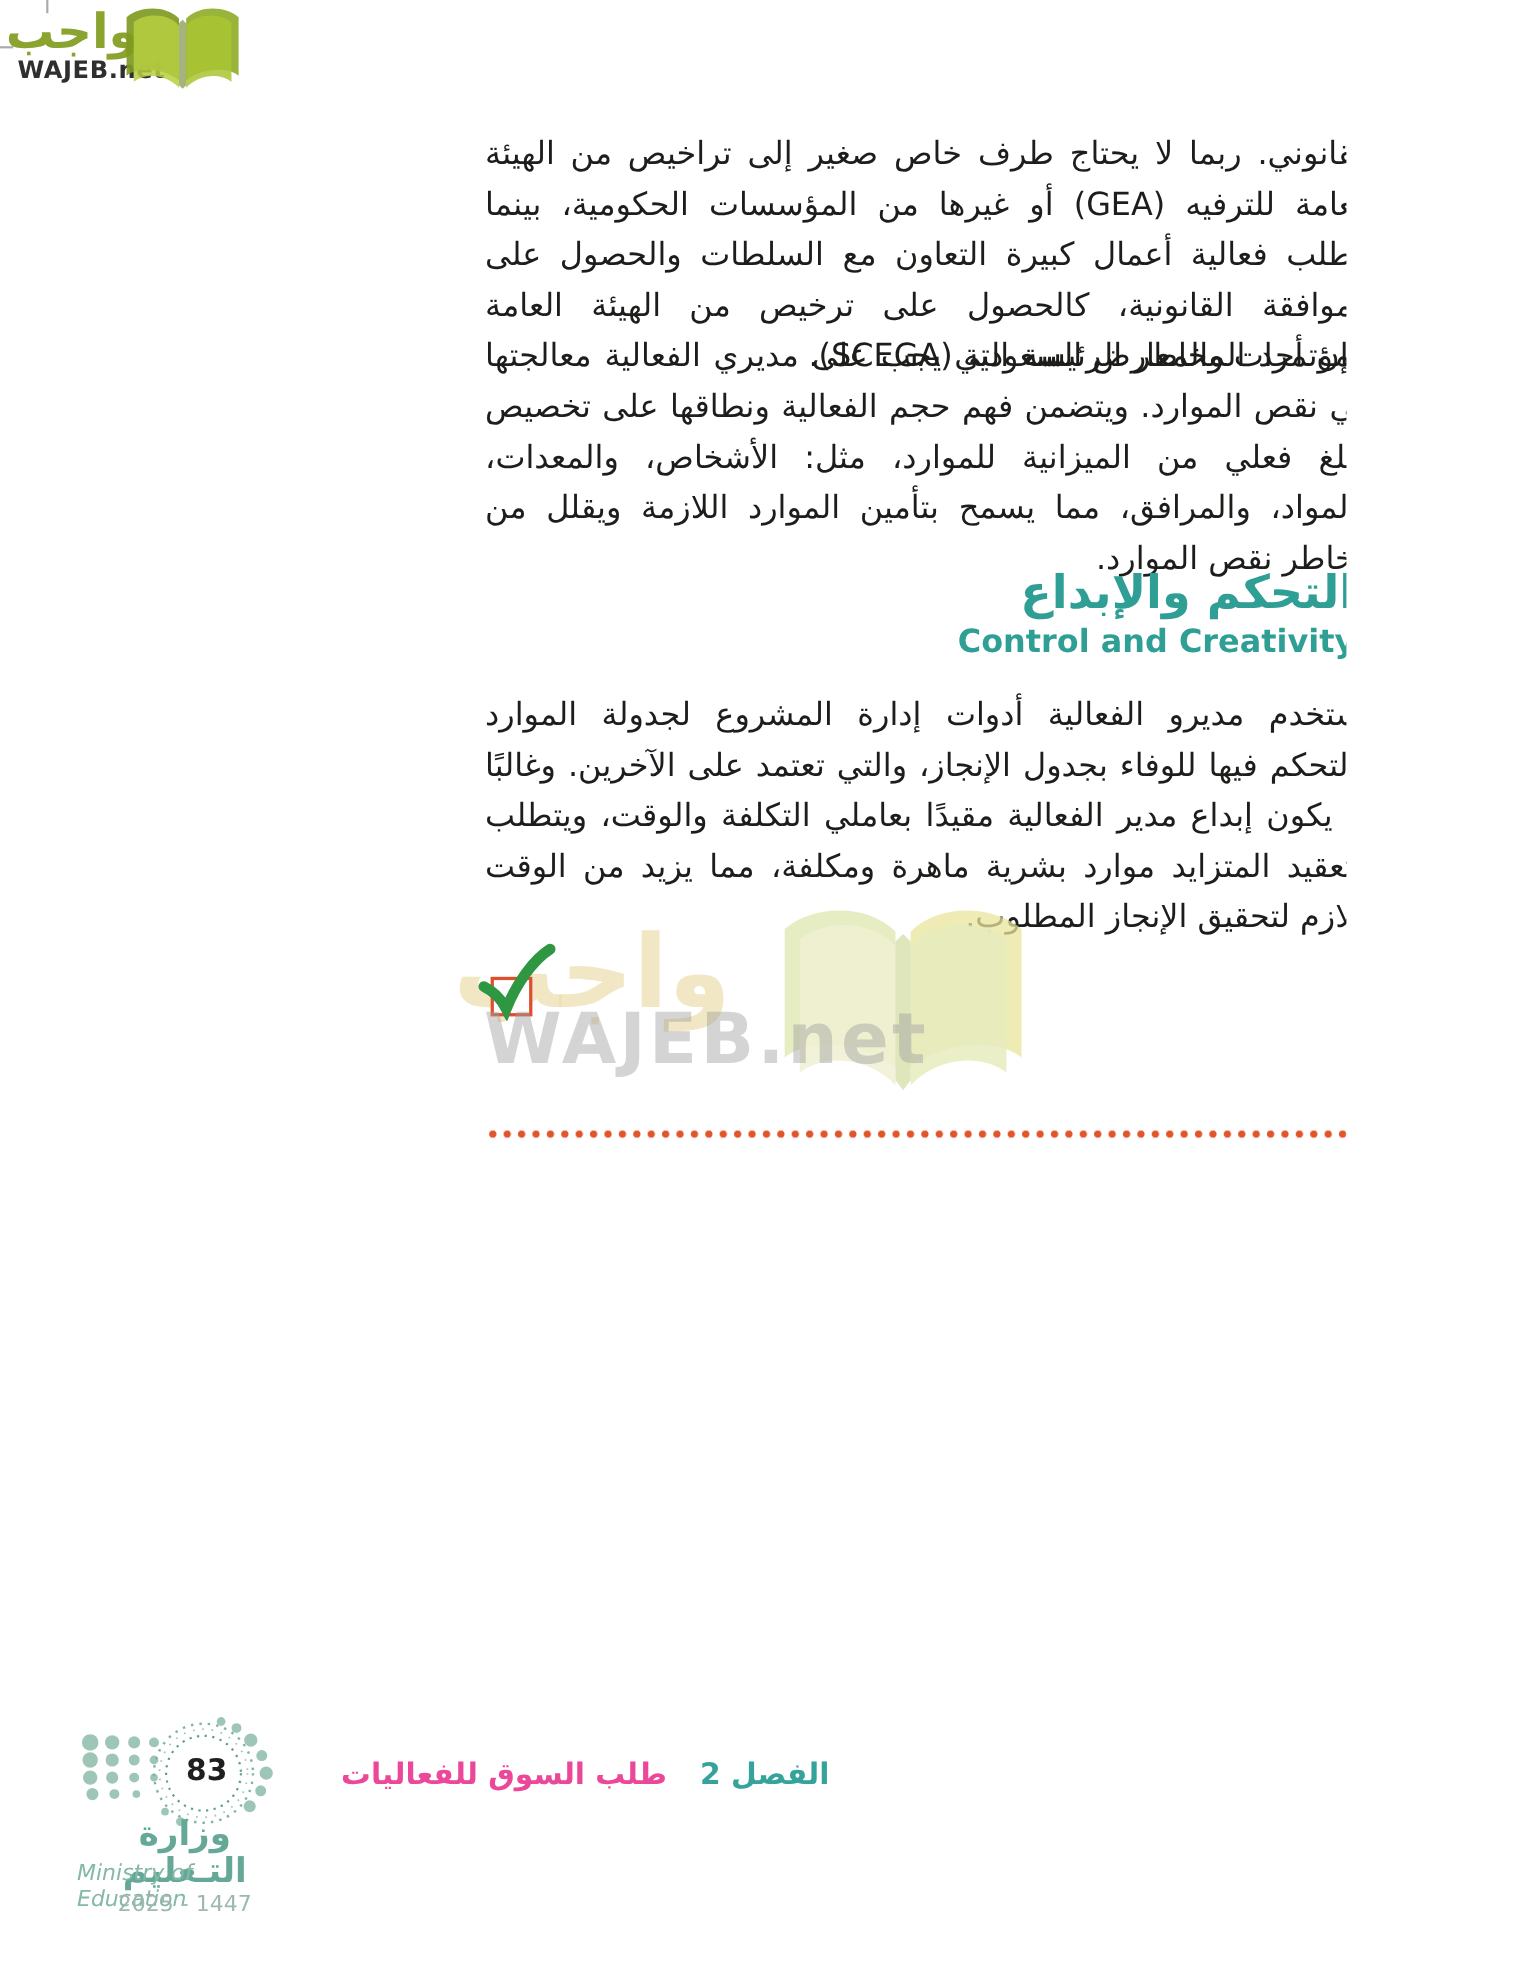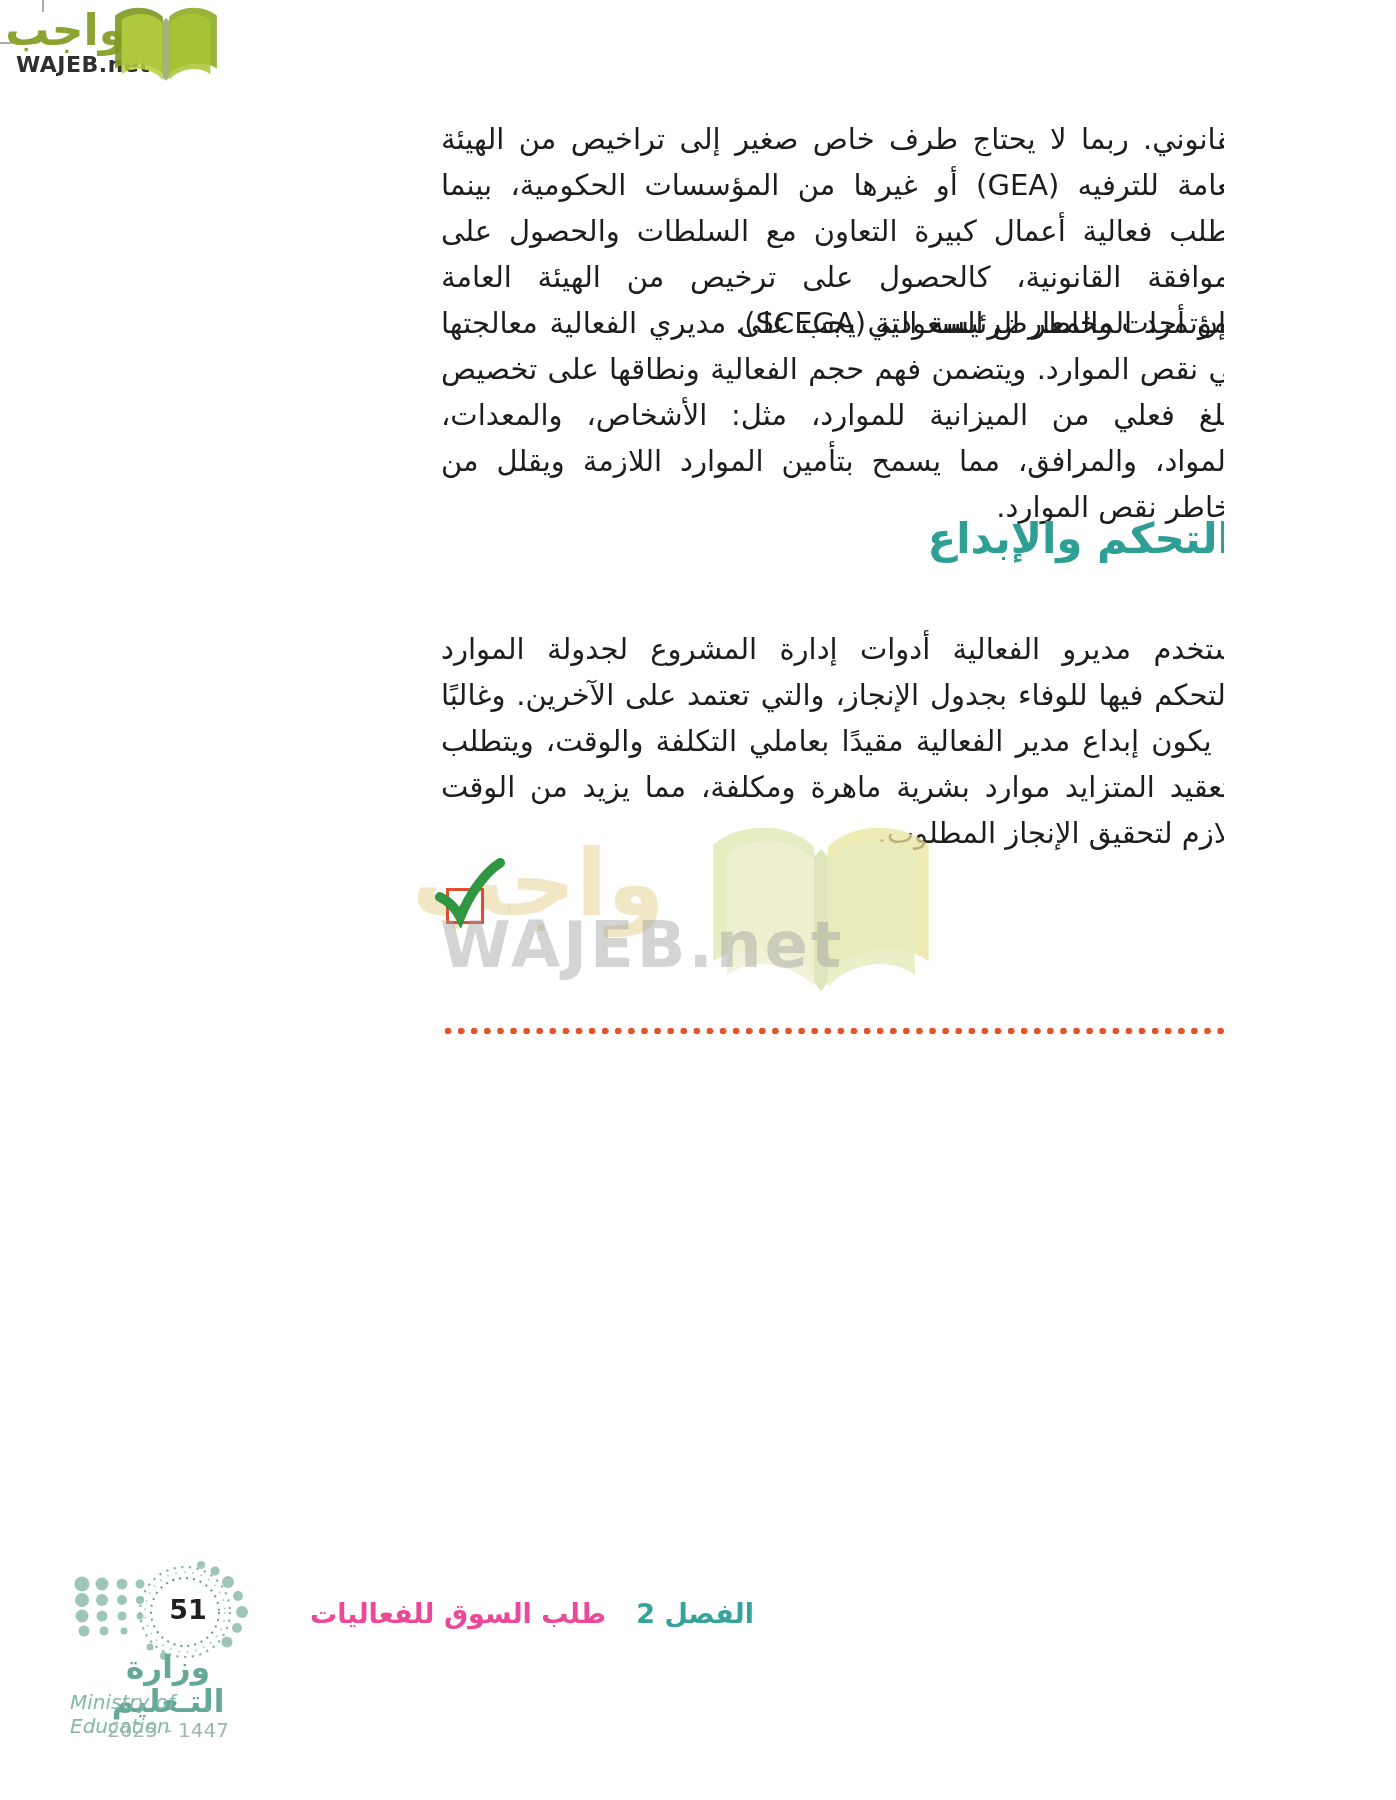--- a/index.html
+++ b/index.html
@@ -80,20 +80,21 @@
       <path d="M52,16 C42,4 22,6 14,13 L14,63 C24,55 42,57 52,68 Z" fill="#b7cf3f" fill-opacity="0.85"></path>
       <path d="M58,16 C68,4 88,6 96,13 L96,63 C86,55 68,57 58,68 Z" fill="#a9c433" fill-opacity="0.85"></path>
       <path d="M52,14 L52,66 L55,69 L58,66 L58,14 L55,11 Z" fill="#5d7516" fill-opacity="0.55"></path>
     </svg>
   </div>
 
   <div class="col para1">القانوني. ربما لا يحتاج طرف خاص صغير إلى تراخيص من الهيئة العامة للترفيه (GEA) أو غيرها من المؤسسات الحكومية، بينما تتطلب فعالية أعمال كبيرة التعاون مع السلطات والحصول على الموافقة القانونية، كالحصول على ترخيص من الهيئة العامة للمؤتمرات والمعارض السعودية (SCEGA).</div>
   <div class="col para2">إن أحد المخاطر الرئيسة التي يجب على مديري الفعالية معالجتها هي نقص الموارد. ويتضمن فهم حجم الفعالية ونطاقها على تخصيص مبلغ فعلي من الميزانية للموارد، مثل: الأشخاص، والمعدات، والمواد، والمرافق، مما يسمح بتأمين الموارد اللازمة ويقلل من مخاطر نقص الموارد.</div>
 
   <div class="h-ar">التحكم والإبداع</div>
+  <div class="h-en">Control and Creativity</div>
 
   <div class="col para3">يستخدم مديرو الفعالية أدوات إدارة المشروع لجدولة الموارد والتحكم فيها للوفاء بجدول الإنجاز، والتي تعتمد على الآخرين. وغالبًا ما يكون إبداع مدير الفعالية مقيدًا بعاملي التكلفة والوقت، ويتطلب التعقيد المتزايد موارد بشرية ماهرة ومكلفة، مما يزيد من الوقت اللازم لتحقيق الإنجاز المطلوب.</div>
 
   <svg class="wm-book" width="252" height="192" viewBox="0 0 110 80">
     <path d="M52,12 C40,0 18,2 8,11 L8,62 C18,54 40,56 52,66 Z" fill="#dde7ae" fill-opacity="0.75"></path>
     <path d="M58,12 C70,0 92,2 102,11 L102,62 C92,54 70,56 58,66 Z" fill="#e9e49b" fill-opacity="0.75"></path>
     <path d="M52,18 C42,6 22,8 14,15 L14,68 C24,60 42,62 52,73 Z" fill="#eef0d2" fill-opacity="0.85"></path>
     <path d="M58,18 C68,6 88,8 96,15 L96,68 C86,60 68,62 58,73 Z" fill="#e6ecbe" fill-opacity="0.85"></path>
     <path d="M52,16 L52,71 L55,75 L58,71 L58,16 L55,13 Z" fill="#ccd690" fill-opacity="0.6"></path>
   </svg>
@@ -130,21 +131,21 @@
         <circle cx="159" cy="96" r="5.5"></circle>
         <circle cx="147" cy="25" r="4.5"></circle>
       <circle cx="133" cy="19" r="4"></circle>
         <circle cx="96" cy="110" r="4"></circle>
         <circle cx="82" cy="101" r="3.5"></circle>
     </g>
     <circle cx="117" cy="66" r="45" fill="none" stroke="#7fb5a4" stroke-width="2.2" stroke-dasharray="2.2 5.5"></circle>
     <circle cx="117" cy="66" r="40" fill="none" stroke="#9ec6b6" stroke-width="1.6" stroke-dasharray="1.5 7"></circle>
     <circle cx="117" cy="66" r="34" fill="none" stroke="#5f9c8b" stroke-width="2" stroke-dasharray="2 5"></circle>
   </svg>
-  <div class="page-num">51</div>
+  <div class="page-num">83</div>
   <div class="min-ar">وزارة التـعليم</div>
   <div class="min-en">Ministry of Education</div>
   <div class="min-years">2025 - 1447</div>
 
   <div class="footer">
     <span class="chapter">الفصل 2</span>
     <span class="sec">طلب السوق للفعاليات</span>
   </div>
 
 </div>

